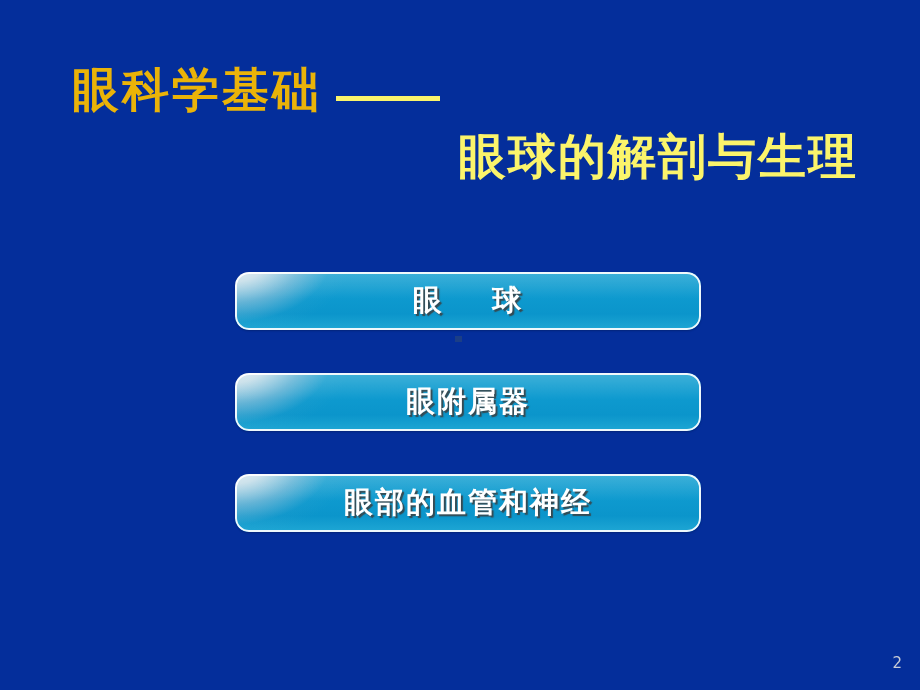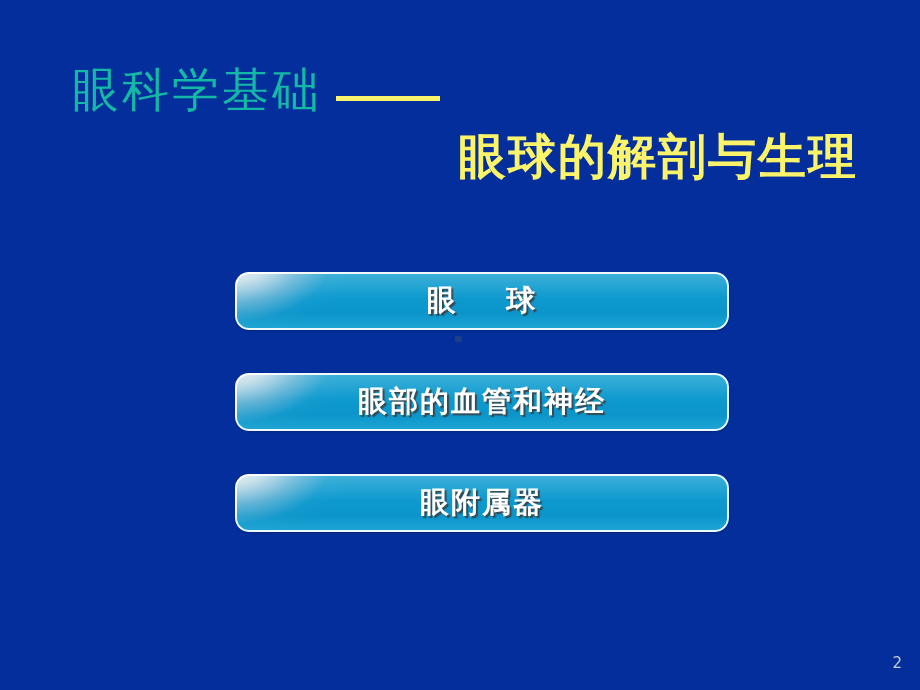--- a/index.html
+++ b/index.html
@@ -27,22 +27,22 @@
     left: 72px;
     top: 66px;
     display: flex;
     align-items: center;
     white-space: nowrap;
   }
   .title-text-1 {
     font-family: "DejaVu Serif", "Liberation Serif", serif;
     font-size: 47px;
     line-height: 1;
-    font-weight: 400;
-    color: #14b8a6;
+    font-weight: 700;
+    color: #eab308;
     letter-spacing: 3px;
   }
   .title-dash {
     display: inline-block;
     width: 104px;
     height: 5px;
     background: #FBF46B;
     margin-left: 14px;
     margin-top: 18px;
   }
@@ -81,21 +81,20 @@
         rgba(214,228,235,0.92) 26%,
         rgba(150,195,218,0.62) 48%,
         rgba(60,168,208,0.14) 68%,
         rgba(13,155,208,0) 82%),
       linear-gradient(180deg, #1AA2D2 0%, #0E9ACF 42%, #0B95CB 72%, #1FA7D4 100%);
     box-shadow:
       inset 0 0 0 2px rgba(255,255,255,0.92),
       0 1px 2px rgba(0,0,0,0.22);
     overflow: hidden;
     cursor: pointer;
-    padding-left: 28px;
   }
   .menu-button::after {
     
     content: "";
     position: absolute;
     left: 0; right: 0; top: 0;
     height: 46%;
     background: linear-gradient(180deg, rgba(255,255,255,0.16), rgba(255,255,255,0));
     pointer-events: none;
   }
@@ -150,25 +149,25 @@
   </div>
 
   <div class="menu">
 
     <div class="menu-button">
       <span class="menu-button-label">眼    球</span>
     </div>
 
 
     <div class="menu-button">
-      <span class="menu-button-label">眼部的血管和神经</span>
+      <span class="menu-button-label">眼附属器</span>
     </div>
 
     <div class="menu-button">
-      <span class="menu-button-label">眼附属器</span>
+      <span class="menu-button-label">眼部的血管和神经</span>
     </div>
 
   </div>
 
   <div class="artifact-dot"></div>
 
   <div class="page-number">2</div>
 
 </div>
 

